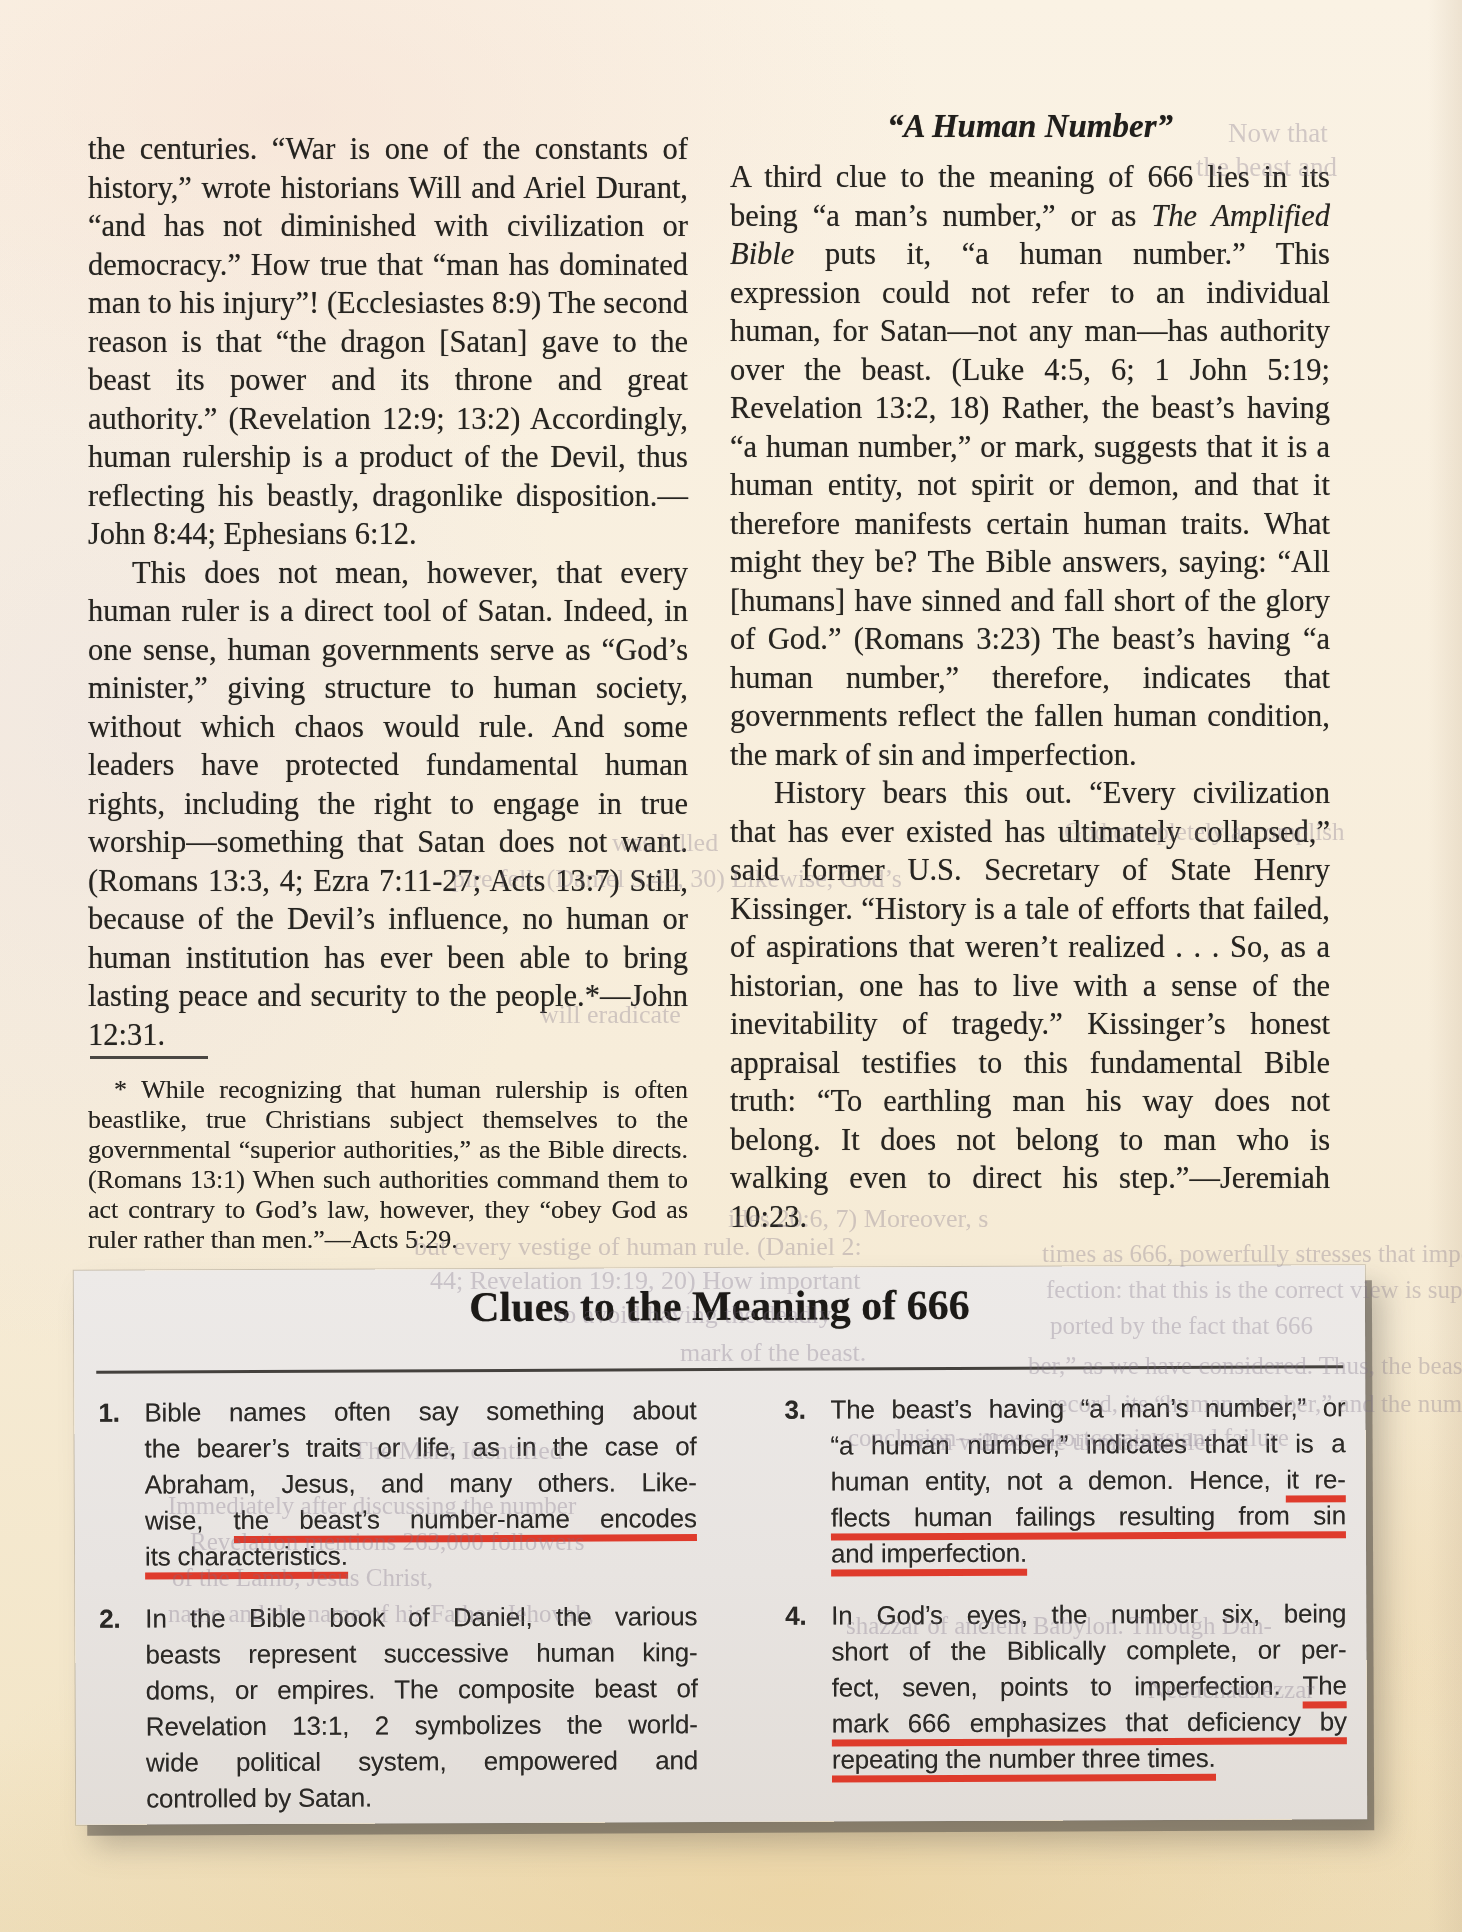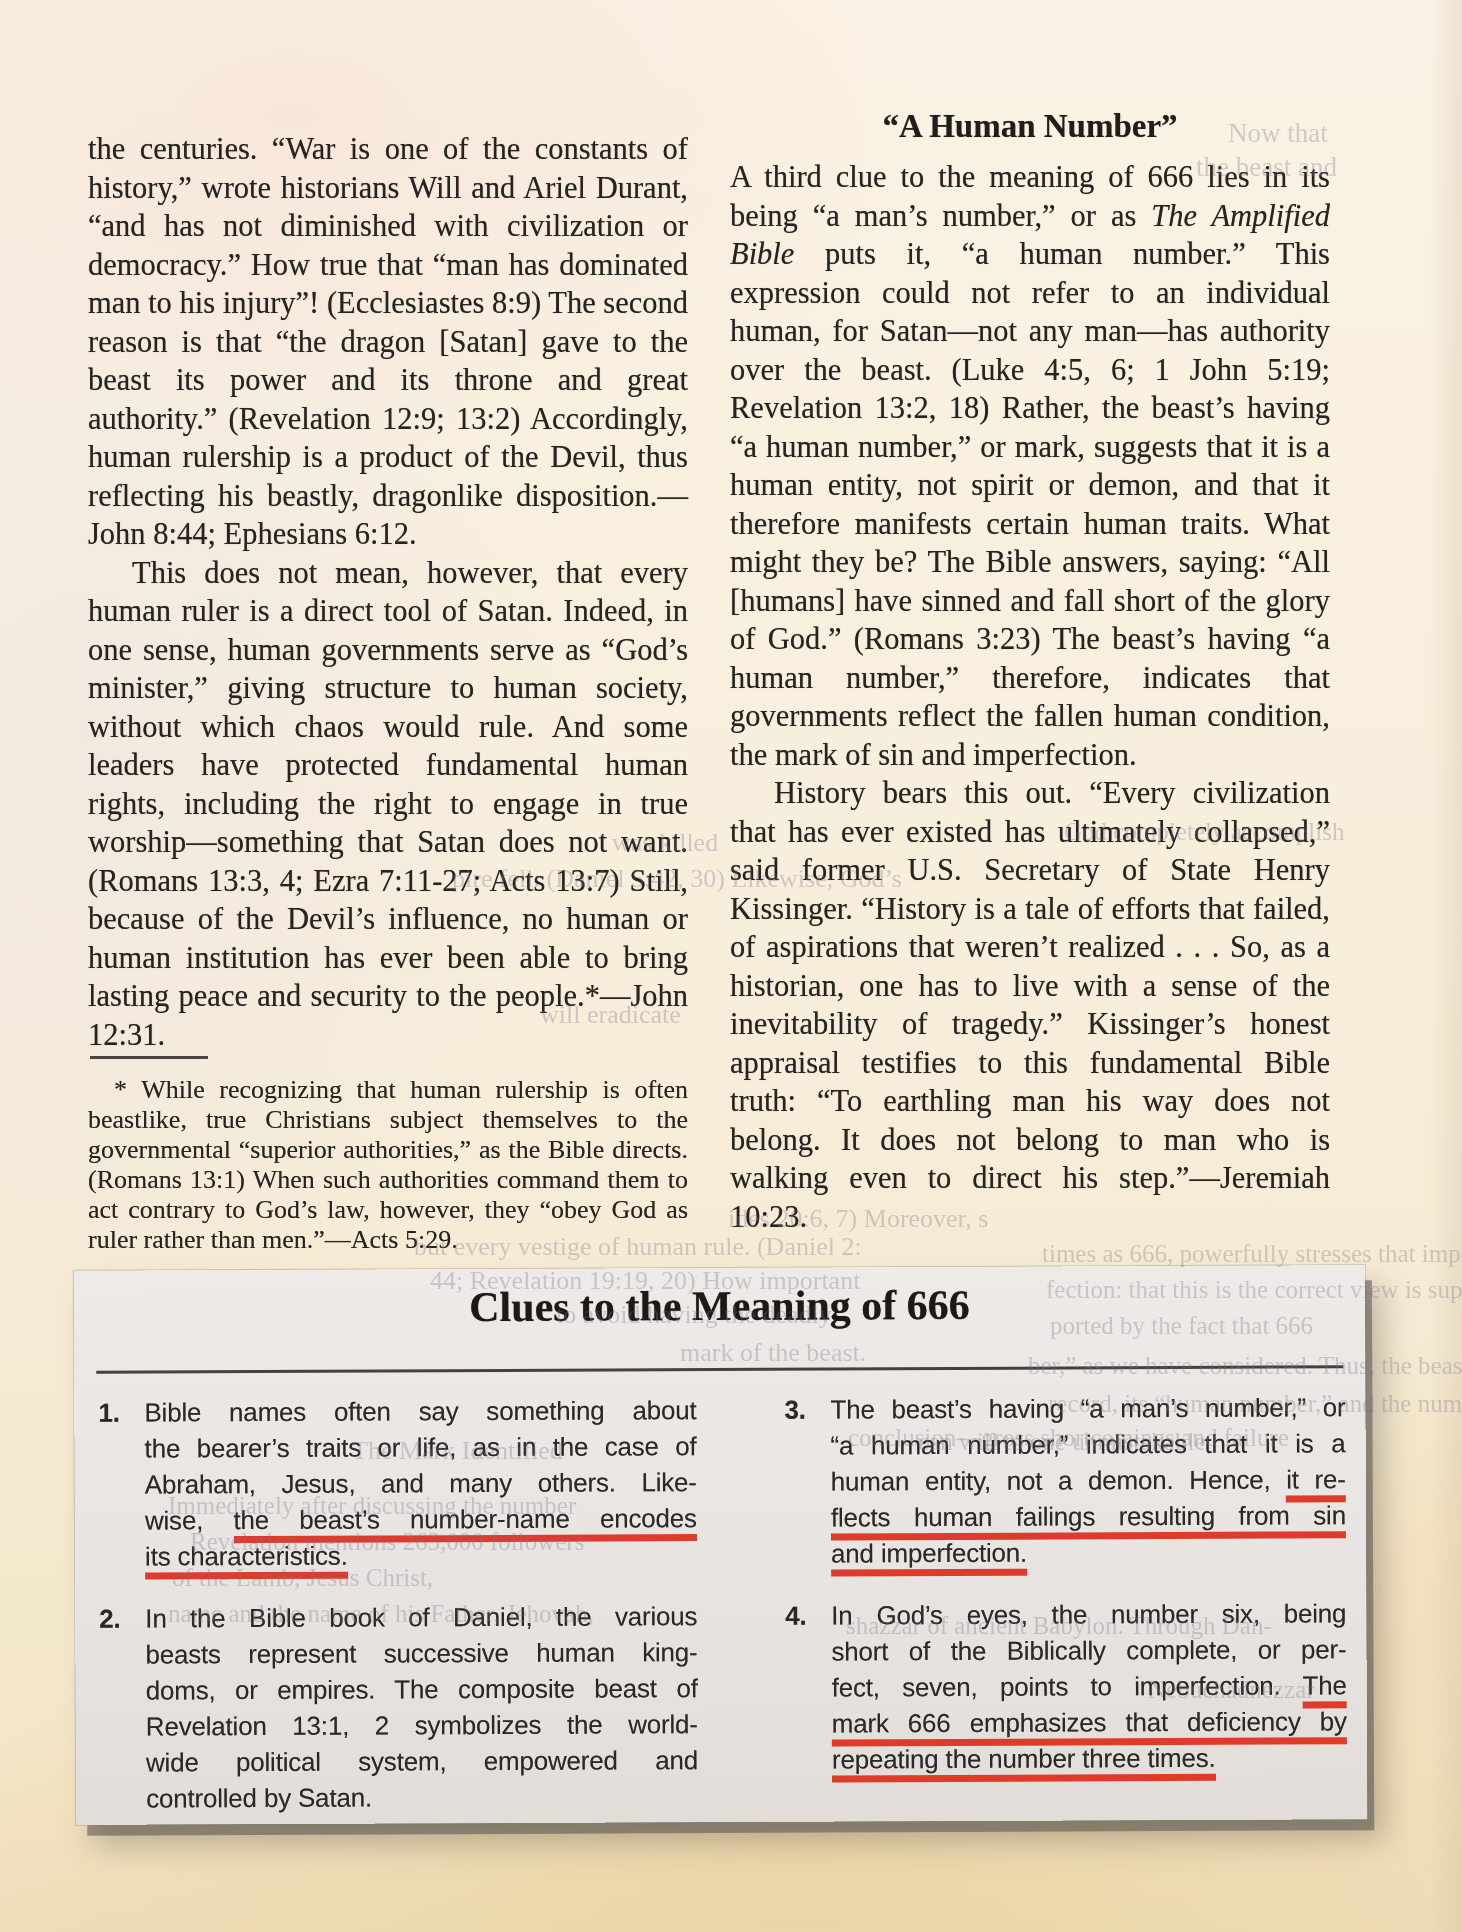--- a/index.html
+++ b/index.html
@@ -19,21 +19,21 @@
   
   .col{position:absolute;width:600px;color:#262420;text-align:justify;
     font-size:30.5px;line-height:38.5px;
     text-shadow:0 0 .7px rgba(38,36,32,.55);z-index:2;}
   #col-left{left:88px;top:130px;}
   #col-right{left:730px;top:104px;}
   .col p{margin:0;}
   .col p + p{text-indent:44px;}
   .col i{font-style:italic;}
   .sec-heading{font-size:33px;line-height:44px;font-weight:bold;text-align:center;
-    margin:0 0 10px 0;color:#201e1b;}
+    margin:0 0 10px 0;color:#201e1b;font-style:italic;}
   
   #footnote-block{position:absolute;left:88px;top:1056px;width:600px;z-index:2;}
   .foot-rule{width:118px;height:3px;background:#4a4743;margin:0 0 16px 2px;}
   .footnote{font-size:26px;line-height:30px;color:#262420;text-align:justify;
     text-indent:26px;text-shadow:0 0 .6px rgba(38,36,32,.5);margin:0;}
   
   #clues-box{position:absolute;left:75px;top:1268px;width:1291px;height:554px;z-index:3;
     background:linear-gradient(180deg,#edeae8 0%,#e8e4e1 55%,#e2ddd8 100%);
     box-shadow:0 0 0 1px rgba(130,124,116,.35),
                9px 13px 0 -2px rgba(88,82,74,.55),

